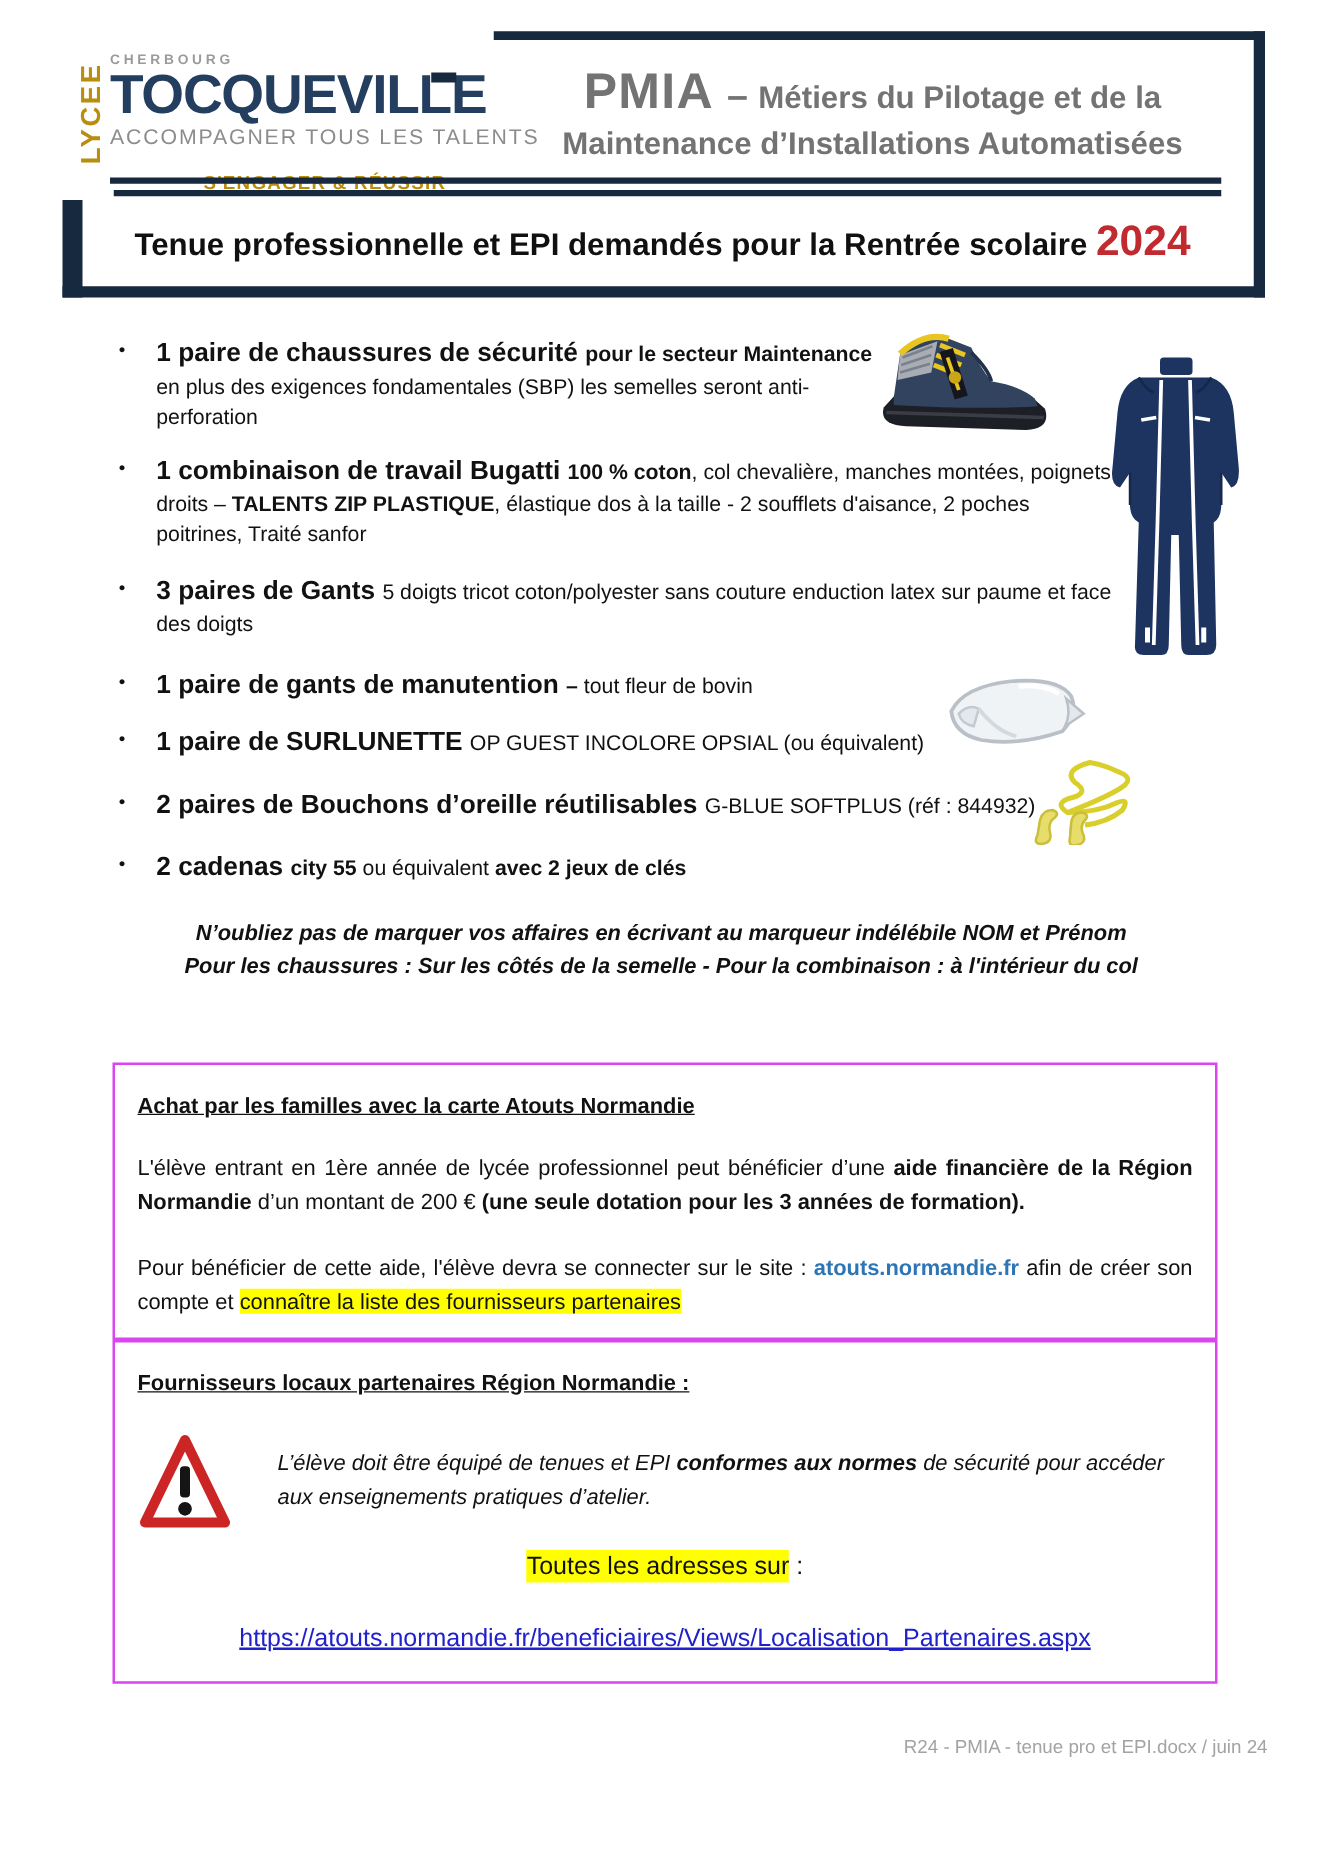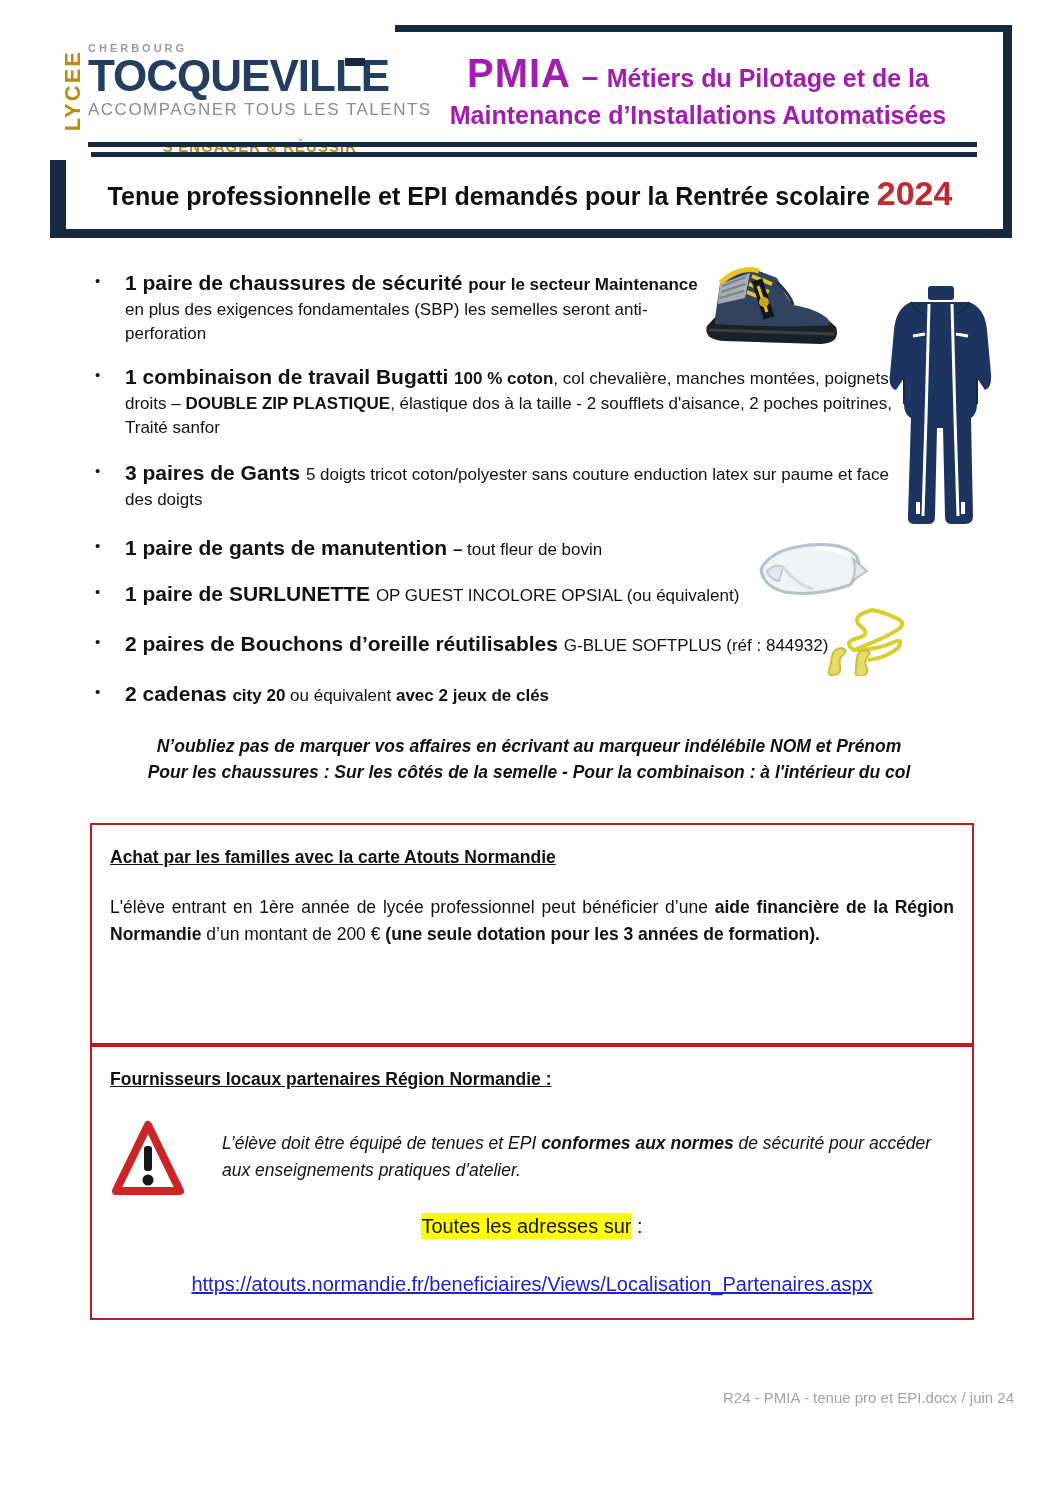--- a/index.html
+++ b/index.html
@@ -10,21 +10,21 @@
   .logo{position:absolute;left:62px;top:42px;display:flex;align-items:flex-start;}
   .logo-vert{writing-mode:vertical-rl;transform:rotate(180deg);color:#b98d0e;font-weight:700;
              font-size:22px;letter-spacing:2px;line-height:1;margin-top:8px;}
   .logo-col{margin-left:4px;}
   .logo-city{color:#9b9b9b;font-size:11px;letter-spacing:3px;font-weight:700;}
   .logo-name{color:#243e5f;font-size:44px;font-weight:700;letter-spacing:-1px;line-height:1.0;}
   .logo-tag{color:#8c8c8c;font-size:17px;letter-spacing:1.5px;margin-top:2px;}
   .logo-motto{color:#b98d0e;font-size:15px;font-weight:700;letter-spacing:1px;text-align:center;margin-top:18px;}
 
   
-  .program{position:absolute;left:398px;top:48px;width:600px;text-align:center;color:#a21caf;font-weight:700;line-height:1.25;}
+  .program{position:absolute;left:398px;top:48px;width:600px;text-align:center;color:#737373;font-weight:700;line-height:1.25;}
   .seg-acr{font-size:40px;letter-spacing:1px;}
   .seg-dash{font-size:30px;}
   .seg-t1{font-size:25px;}
   .program-line2{font-size:25px;margin-top:2px;}
 
   
   .nline{position:absolute;background:#16293e;}
 
   
   .banner-text{position:absolute;left:100px;top:174px;width:860px;text-align:center;}
@@ -44,21 +44,21 @@
   .seg-site{font-weight:700;color:#2e75b6;}
   .seg-hl{background:#ffff00;}
   .seg-i{font-style:italic;}
   .seg-bi{font-style:italic;font-weight:700;}
 
   
   .note{position:absolute;left:95px;top:733px;width:868px;text-align:center;font-style:italic;
         font-size:17.5px;font-weight:700;line-height:1.5;}
 
   
-  .docbox{position:absolute;left:90px;width:884px;border:2px solid #b91c1c;box-sizing:border-box;background:#fff;}
+  .docbox{position:absolute;left:90px;width:884px;border:2px solid #d946ef;box-sizing:border-box;background:#fff;margin-top:27px;}
   .box1{top:823px;height:222px;}
   .box2{top:1045px;height:275px;}
   .box-heading{font-size:17.5px;font-weight:700;text-decoration:underline;margin:22px 18px 0 18px;}
   .box-p{font-size:17.5px;line-height:1.55;margin:26px 18px 0 18px;text-align:justify;}
 
   .warn-row{display:flex;margin:28px 18px 0 20px;}
   .warn-icon{flex:none;width:72px;margin-right:38px;}
   .warn-text{font-size:17.5px;line-height:1.55;padding-top:12px;width:730px;}
 
   .addresses{position:absolute;left:0;right:0;top:168px;text-align:center;font-size:20px;}
@@ -103,41 +103,41 @@
   <div class="banner-text">
     <span class="banner-title">Tenue professionnelle et EPI demandés pour la Rentrée scolaire </span><span class="banner-year">2024</span>
   </div>
 
   <div class="item" style="top:268px;">
     <span class="bullet">•</span>
     <span class="item-text w-narrow"><span class="seg-b1">1 paire de chaussures de sécurité </span><span class="seg-b2">pour le secteur Maintenance </span><span class="seg-r">en plus des exigences fondamentales (SBP) les semelles seront anti- perforation</span></span>
   </div>
   <div class="item" style="top:362px;">
     <span class="bullet">•</span>
-    <span class="item-text w-wide"><span class="seg-b1">1 combinaison de travail Bugatti </span><span class="seg-b2">100 % coton</span><span class="seg-r">, col chevalière, manches montées, poignets droits – </span><span class="seg-b2">DOUBLE ZIP PLASTIQUE</span><span class="seg-r">, élastique dos à la taille - 2 soufflets d'aisance, 2 poches poitrines, Traité sanfor</span></span>
+    <span class="item-text w-wide"><span class="seg-b1">1 combinaison de travail Bugatti </span><span class="seg-b2">100 % coton</span><span class="seg-r">, col chevalière, manches montées, poignets droits – </span><span class="seg-b2">TALENTS ZIP PLASTIQUE</span><span class="seg-r">, élastique dos à la taille - 2 soufflets d'aisance, 2 poches poitrines, Traité sanfor</span></span>
   </div>
   <div class="item" style="top:458px;">
     <span class="bullet">•</span>
     <span class="item-text w-wide"><span class="seg-b1">3 paires de Gants </span><span class="seg-r">5 doigts tricot coton/polyester sans couture enduction latex sur paume et face des doigts</span></span>
   </div>
   <div class="item" style="top:533px;">
     <span class="bullet">•</span>
     <span class="item-text w-wide"><span class="seg-b1">1 paire de gants de manutention </span><span class="seg-b2">– </span><span class="seg-r">tout fleur de bovin</span></span>
   </div>
   <div class="item" style="top:579px;">
     <span class="bullet">•</span>
     <span class="item-text w-wide"><span class="seg-b1">1 paire de SURLUNETTE </span><span class="seg-r">OP GUEST INCOLORE OPSIAL (ou équivalent)</span></span>
   </div>
   <div class="item" style="top:629px;">
     <span class="bullet">•</span>
     <span class="item-text w-wide"><span class="seg-b1">2 paires de Bouchons d’oreille réutilisables </span><span class="seg-r">G-BLUE SOFTPLUS (réf : 844932)</span></span>
   </div>
   <div class="item" style="top:679px;">
     <span class="bullet">•</span>
-    <span class="item-text w-wide"><span class="seg-b1">2 cadenas </span><span class="seg-b2">city 20 </span><span class="seg-r">ou équivalent </span><span class="seg-b2">avec 2 jeux de clés</span></span>
+    <span class="item-text w-wide"><span class="seg-b1">2 cadenas </span><span class="seg-b2">city 55 </span><span class="seg-r">ou équivalent </span><span class="seg-b2">avec 2 jeux de clés</span></span>
   </div>
 
   <svg class="pimg" style="left:695px;top:252px;" width="148" height="98" viewBox="0 0 148 98">
     <path d="M12 74 Q8 88 30 89 L126 92 Q146 91 141 75 L132 67 22 63 Z" fill="#1d1f26"></path>
     <path d="M14 78 L140 82" stroke="#3a3d46" stroke-width="3"></path>
     <path d="M20 66 L25 32 Q42 14 64 19 L82 26 Q89 42 98 53 Q122 57 133 67 L135 73 Q92 76 20 72 Z" fill="#31435f"></path>
     <polygon points="25,32 55,21 50,46 23,52" fill="#a8adb5"></polygon>
     <path d="M27 34 L51 25 M26 40 L50 32 M25 46 L49 39" stroke="#7b8189" stroke-width="2" fill="none"></path>
     <path d="M25 31 Q45 13 64 19" stroke="#e8c520" stroke-width="5" fill="none"></path>
     <path d="M57 24 L77 32 M54 32 L74 40 M52 40 L72 48" stroke="#e8c520" stroke-width="4"></path>
@@ -174,20 +174,21 @@
   </svg>
 
   <div class="note">
     <div>N’oubliez pas de marquer vos affaires en écrivant au marqueur indélébile NOM et Prénom</div>
     <div>Pour les chaussures : Sur les côtés de la semelle - Pour la combinaison : à l'intérieur du col</div>
   </div>
 
   <div class="docbox box1">
     <div class="box-heading">Achat par les familles avec la carte Atouts Normandie</div>
     <div class="box-p"><span class="seg-r">L'élève entrant en 1ère année de lycée professionnel peut bénéficier d’une </span><span class="seg-b">aide financière de la Région Normandie </span><span class="seg-r">d’un montant de 200 € </span><span class="seg-b">(une seule dotation pour les 3 années de formation).</span></div>
+    <div class="box-p"><span class="seg-r">Pour bénéficier de cette aide, l'élève devra se connecter sur le site :  </span><span class="seg-site">atouts.normandie.fr</span><span class="seg-r"> afin de créer son compte et </span><span class="seg-hl">connaître la liste des fournisseurs partenaires</span></div>
   </div>
 
   <div class="docbox box2">
     <div class="box-heading">Fournisseurs locaux partenaires Région Normandie :</div>
     <div class="warn-row">
       <svg class="warn-icon" width="72" height="82" viewBox="0 0 72 82">
         <path d="M36 7 L68 73 L4 73 Z" fill="#ffffff" stroke="#cc2525" stroke-width="8" stroke-linejoin="round"></path>
         <rect x="32" y="28" width="8" height="25" rx="3" fill="#151515"></rect>
         <circle cx="36" cy="62" r="5.5" fill="#151515"></circle>
       </svg>

